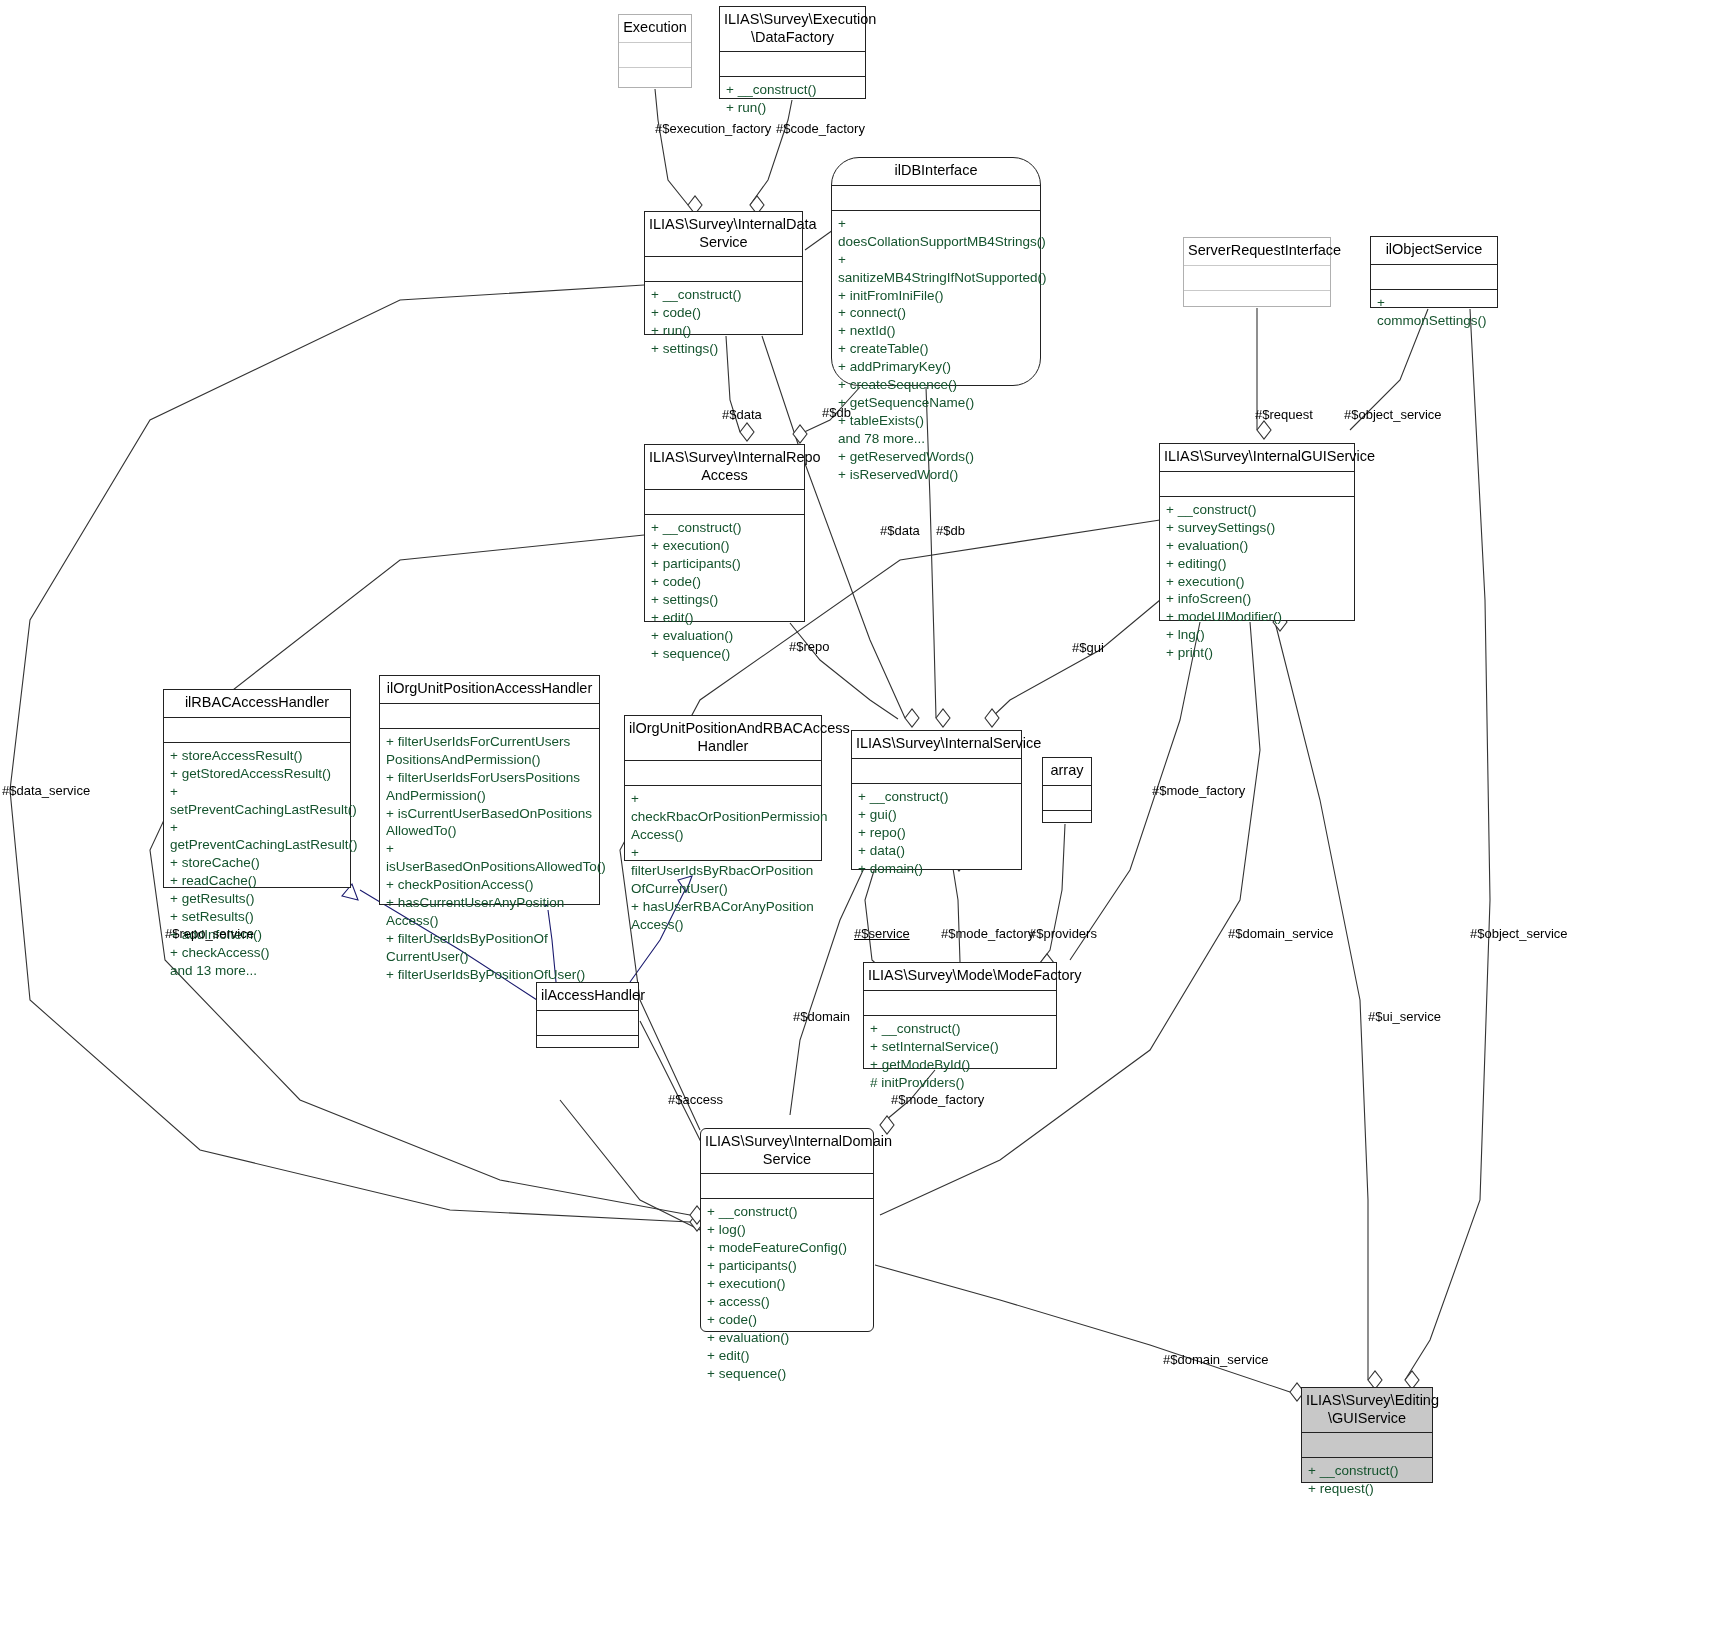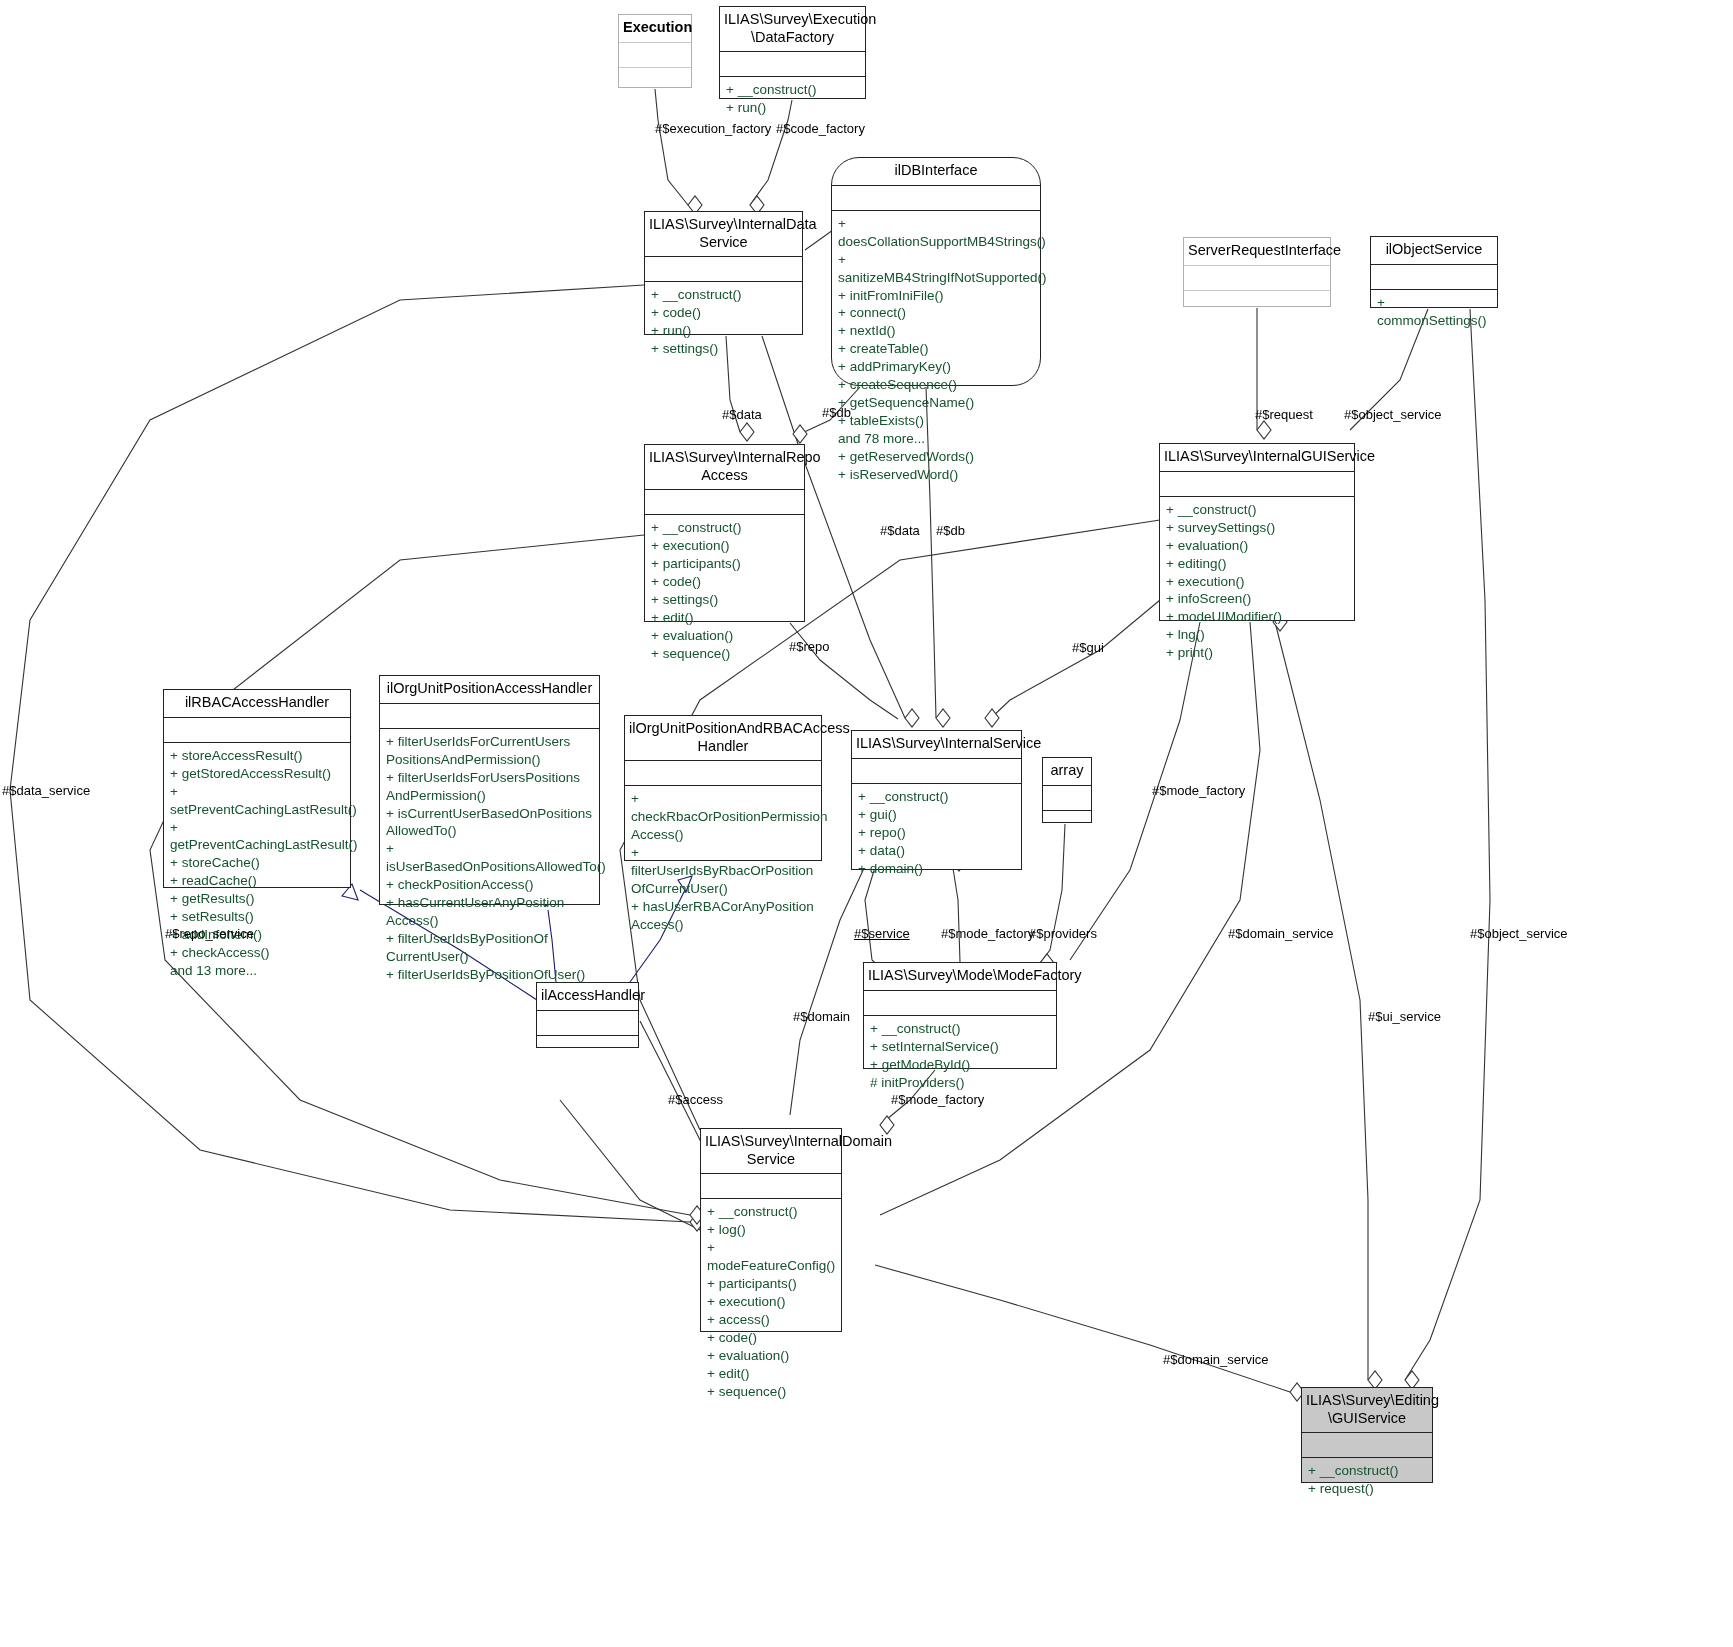--- a/index.html
+++ b/index.html
@@ -174,21 +174,21 @@
       <polygon points="1405,1380 1412,1371 1419,1380 1412,1389"></polygon>
     </g>
 
     <g fill="#ffffff" stroke="#1a1a6e" stroke-width="1.1">
       <polygon points="352,884 342,896 358,900"></polygon>
       <polygon points="546,906 538,892 556,892"></polygon>
       <polygon points="692,876 678,880 686,892"></polygon>
     </g>
   </svg>
 
-  <div class="uml-box light" style="left:618px;top:14px;width:74px;height:74px;font-weight:bold;">
+  <div class="uml-box light" style="left:618px;top:14px;width:74px;height:74px;">
     <div class="box-title">Execution</div>
     <div class="box-attrs"></div>
     <div class="box-ops"></div>
   </div>
 
   <div class="uml-box thick" style="left:719px;top:6px;width:147px;height:93px;">
     <div class="box-title">ILIAS\Survey\Execution
 \DataFactory</div>
     <div class="box-attrs"></div>
     <div class="box-ops">+ __construct()
@@ -333,21 +333,21 @@
 
   <div class="uml-box thick" style="left:863px;top:962px;width:194px;height:107px;">
     <div class="box-title">ILIAS\Survey\Mode\ModeFactory</div>
     <div class="box-attrs"></div>
     <div class="box-ops">+ __construct()
 + setInternalService()
 + getModeById()
 # initProviders()</div>
   </div>
 
-  <div class="uml-box thick" style="left:700px;top:1128px;width:142px;height:204px;">
+  <div class="uml-box thick" style="left:700px;top:1128px;width:174px;height:204px;border-radius:6px;">
     <div class="box-title">ILIAS\Survey\InternalDomain
 Service</div>
     <div class="box-attrs"></div>
     <div class="box-ops">+ __construct()
 + log()
 + modeFeatureConfig()
 + participants()
 + execution()
 + access()
 + code()

